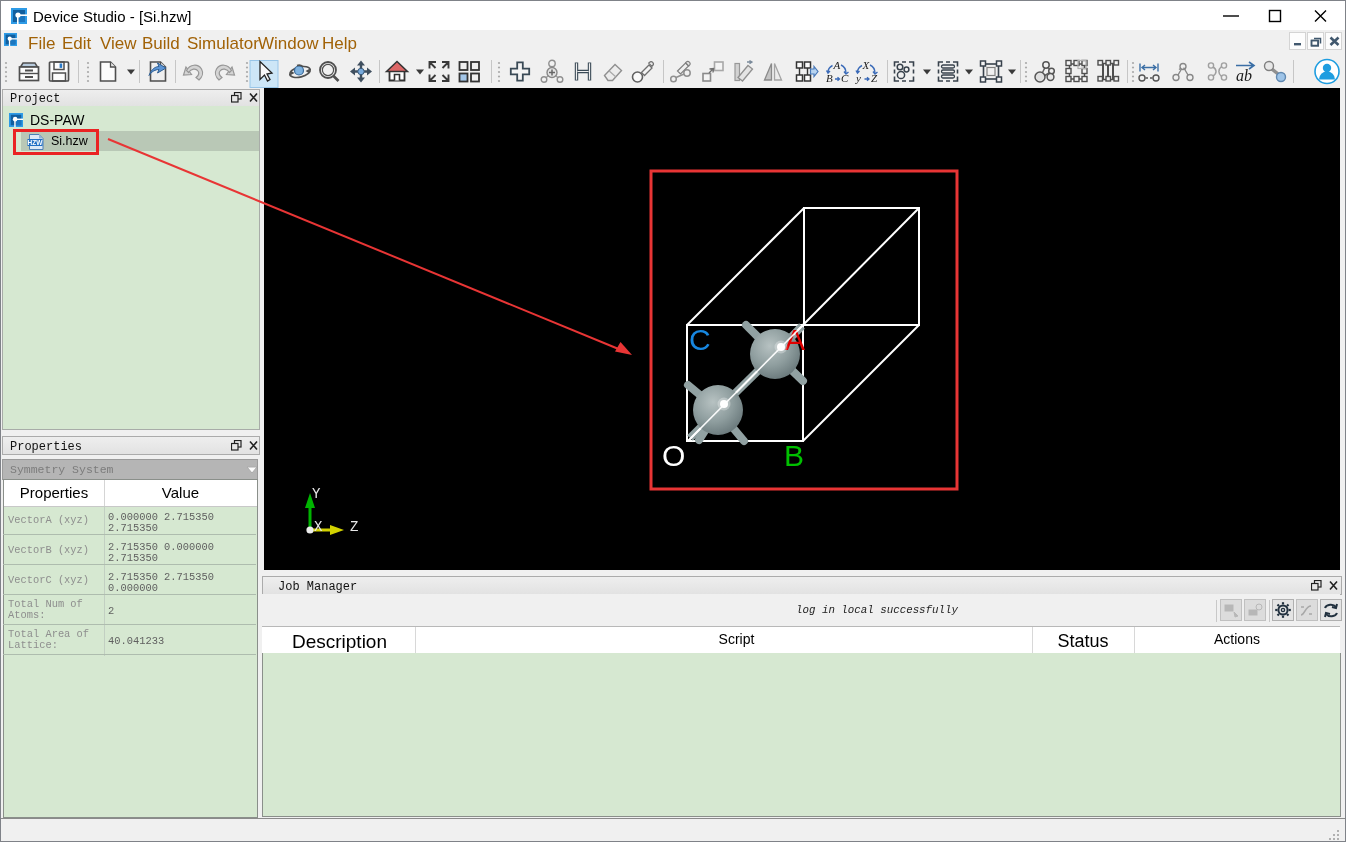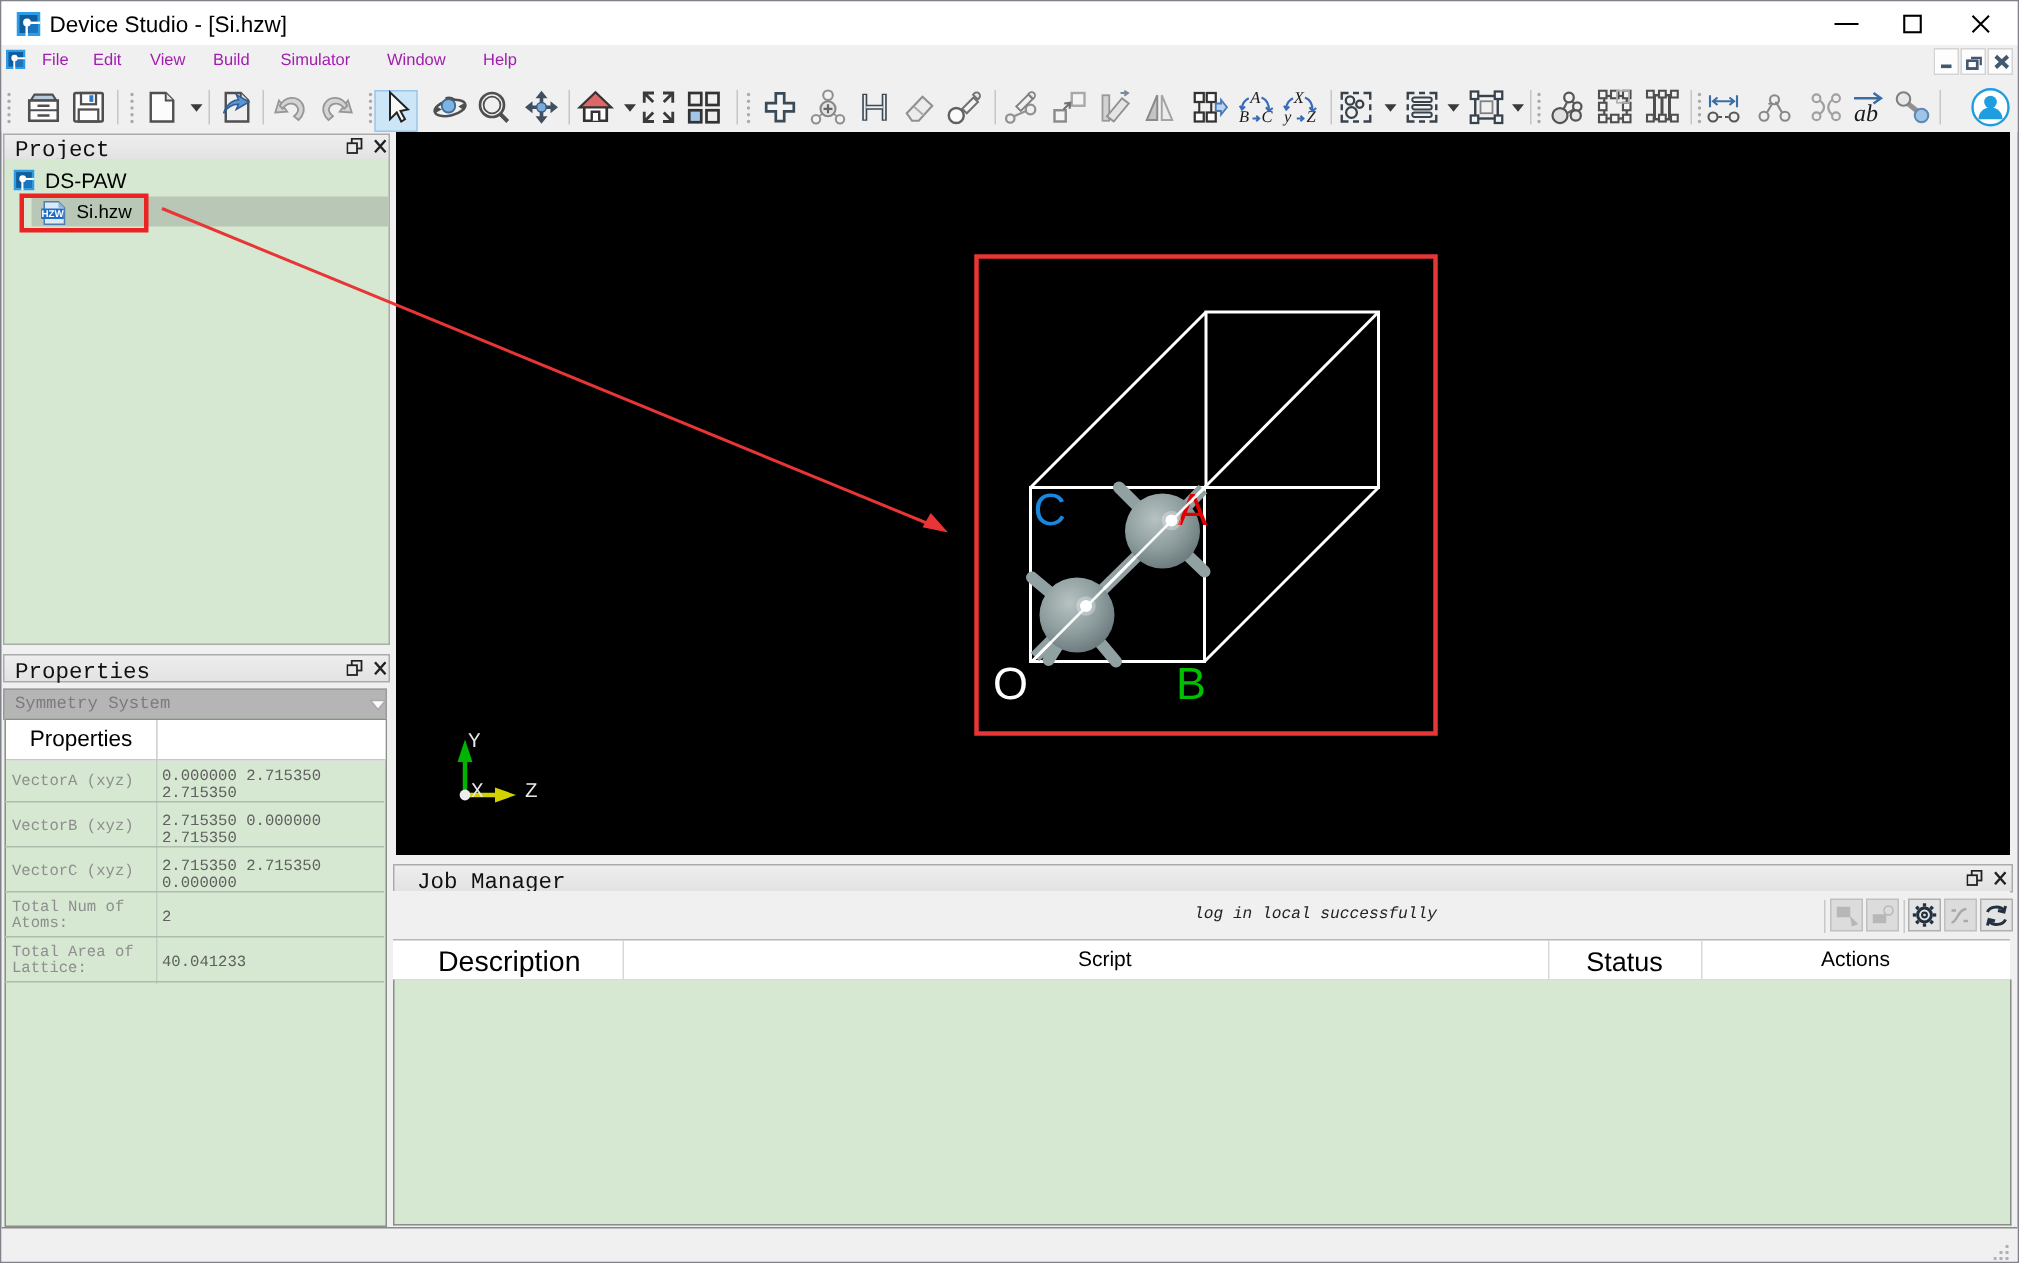--- a/index.html
+++ b/index.html
@@ -4,24 +4,24 @@
 <style>
 html,body{margin:0;padding:0;}
 body{width:1346px;height:842px;position:relative;background:#f0f0f0;overflow:hidden;
  font-family:"Liberation Sans",sans-serif;}
 .abs{position:absolute;}
 .mono{font-family:"Liberation Mono",monospace;}
 #frame{position:absolute;left:0;top:0;width:1344px;height:840px;border:1px solid #7f8288;}
 #titlebar{position:absolute;left:1px;top:1px;width:1344px;height:29px;background:#ffffff;}
 #titletext{position:absolute;left:32px;top:7px;font-size:15px;color:#000;}
 #menubar{position:absolute;left:1px;top:30px;width:1344px;height:25px;background:#f0f0f0;}
-.menuitem{position:absolute;top:4px;font-size:11px;color:#a21caf;}
+.menuitem{position:absolute;top:4px;font-size:17px;color:#a16207;}
 #toolbar{position:absolute;left:1px;top:55px;width:1344px;height:33px;background:#f0f0f0;}
 .dock-title{position:absolute;background:linear-gradient(#eeeeee,#e2e2e2);border:1px solid #ababab;}
-.dock-title .t{position:absolute;left:7px;top:2px;font-size:15px;font-family:"Liberation Mono",monospace;color:#111;letter-spacing:0px;}
+.dock-title .t{position:absolute;left:7px;top:2px;font-size:12px;font-family:"Liberation Mono",monospace;color:#111;letter-spacing:0px;}
 .green{background:#d6e8d1;}
 #viewport{position:absolute;left:264px;top:88px;width:1076px;height:482px;background:#000;}
 #statusbar{position:absolute;left:1px;top:818px;width:1344px;height:22px;background:#f0f0f0;border-top:1px solid #8a8a8a;}
 </style>
 </head>
 <body>
 <div id="frame"></div>
 
 <div id="titlebar">
   <svg class="abs" style="left:10px;top:7px" width="16" height="16" viewBox="0 0 16 16">
@@ -381,20 +381,21 @@
 </div>
 <div class="abs" style="left:2px;top:459px;width:254px;height:19px;background:#b5b5b5;border:1px solid #9a9a9a;">
   <div class="mono abs" style="left:7px;top:3px;font-size:11.5px;color:#7c7c7c;">Symmetry System</div>
   <svg class="abs" style="left:243px;top:6px" width="12" height="8">
       <path d="M1 1 L6 7 L11 1 Z" fill="#fcfcfc" stroke="#aaa"></path>
     </svg>
 </div>
 <div class="abs" style="left:3px;top:479px;width:253px;height:337px;background:#d6e8d1;border:1px solid #8a8f8a;">
   <div class="abs" style="left:0;top:0;width:253px;height:26px;background:#fff;border-bottom:1px solid #c8c8c8;"></div>
   <div class="abs" style="left:0;top:0;width:100px;height:26px;font-size:15px;text-align:center;padding-top:4px;">Properties</div>
+  <div class="abs" style="left:100px;top:0;width:153px;height:26px;font-size:15px;text-align:center;padding-top:4px;">Value</div>
   <div class="abs" style="left:100px;top:0;width:1px;height:176px;background:#c2cfc2;"></div>
   <div class="abs" style="left:100px;top:0;width:1px;height:26px;background:#d5d5d5;"></div>
 </div>
 <svg class="abs" style="left:3px;top:479px" width="253" height="337" viewBox="0 0 253 337">
   <g stroke="#aebcae" stroke-width="1">
     <line x1="0" y1="55.5" x2="253" y2="55.5"></line>
     <line x1="0" y1="85.5" x2="253" y2="85.5"></line>
     <line x1="0" y1="115.5" x2="253" y2="115.5"></line>
     <line x1="0" y1="145.5" x2="253" y2="145.5"></line>
     <line x1="0" y1="175.5" x2="253" y2="175.5"></line>

